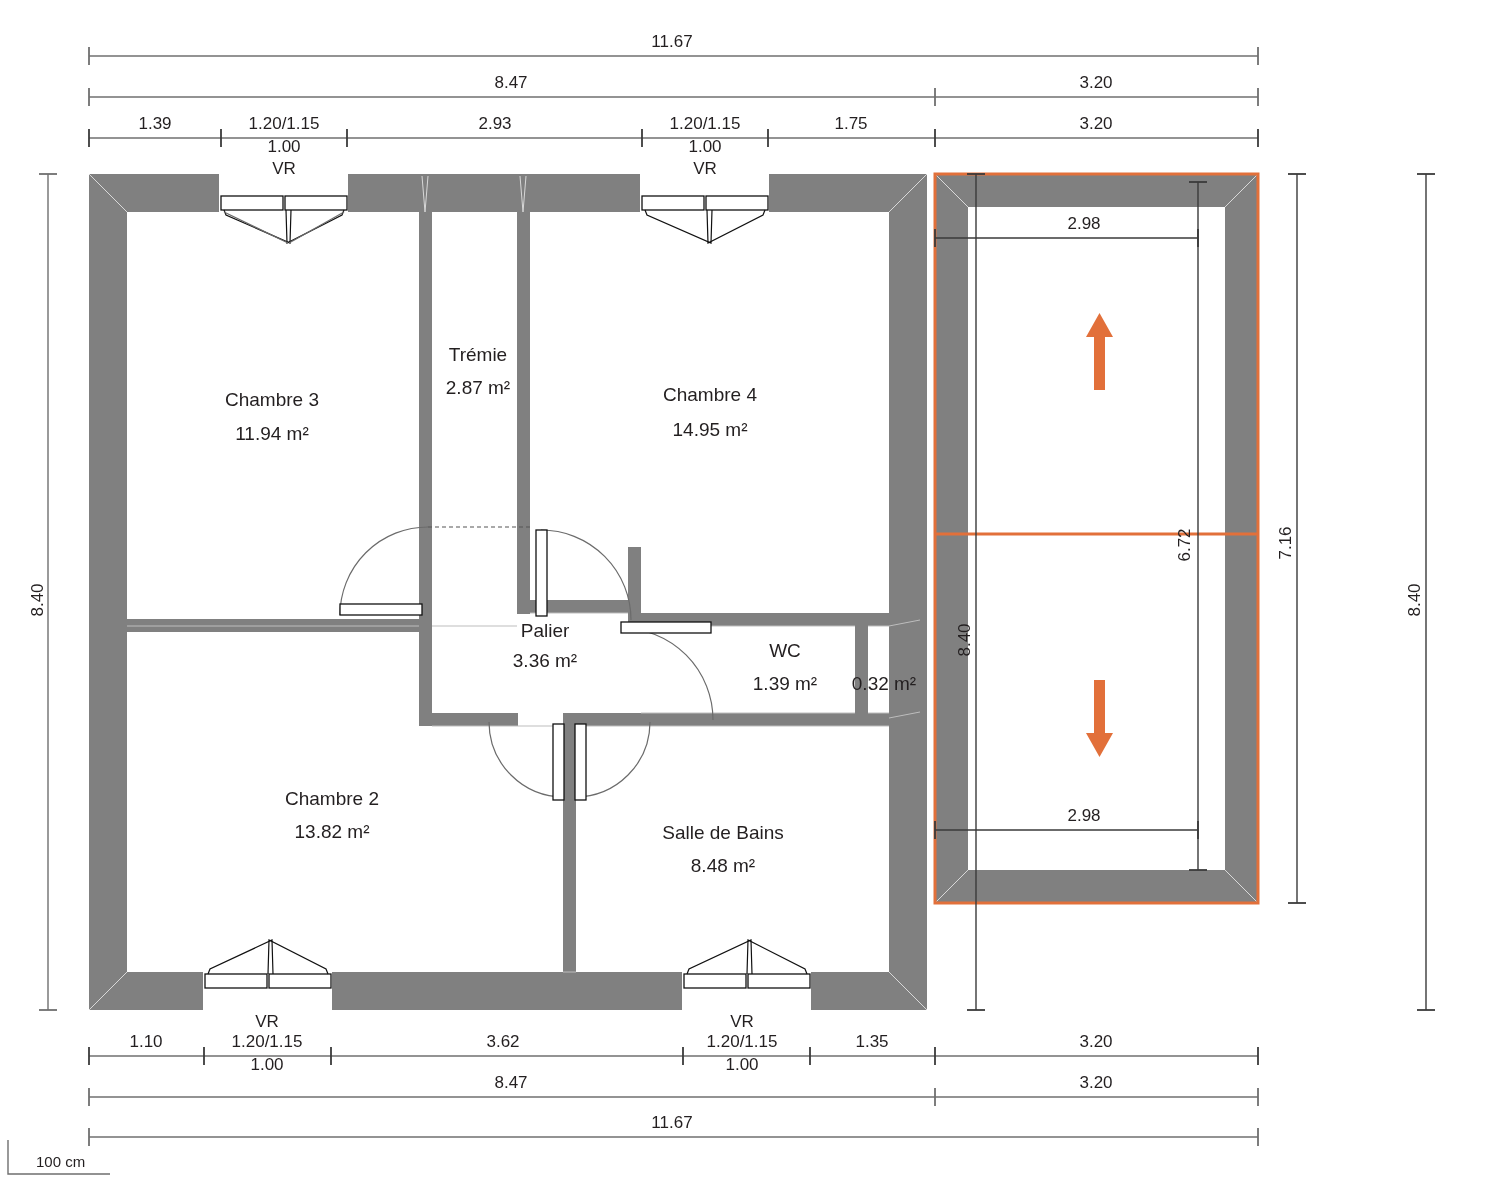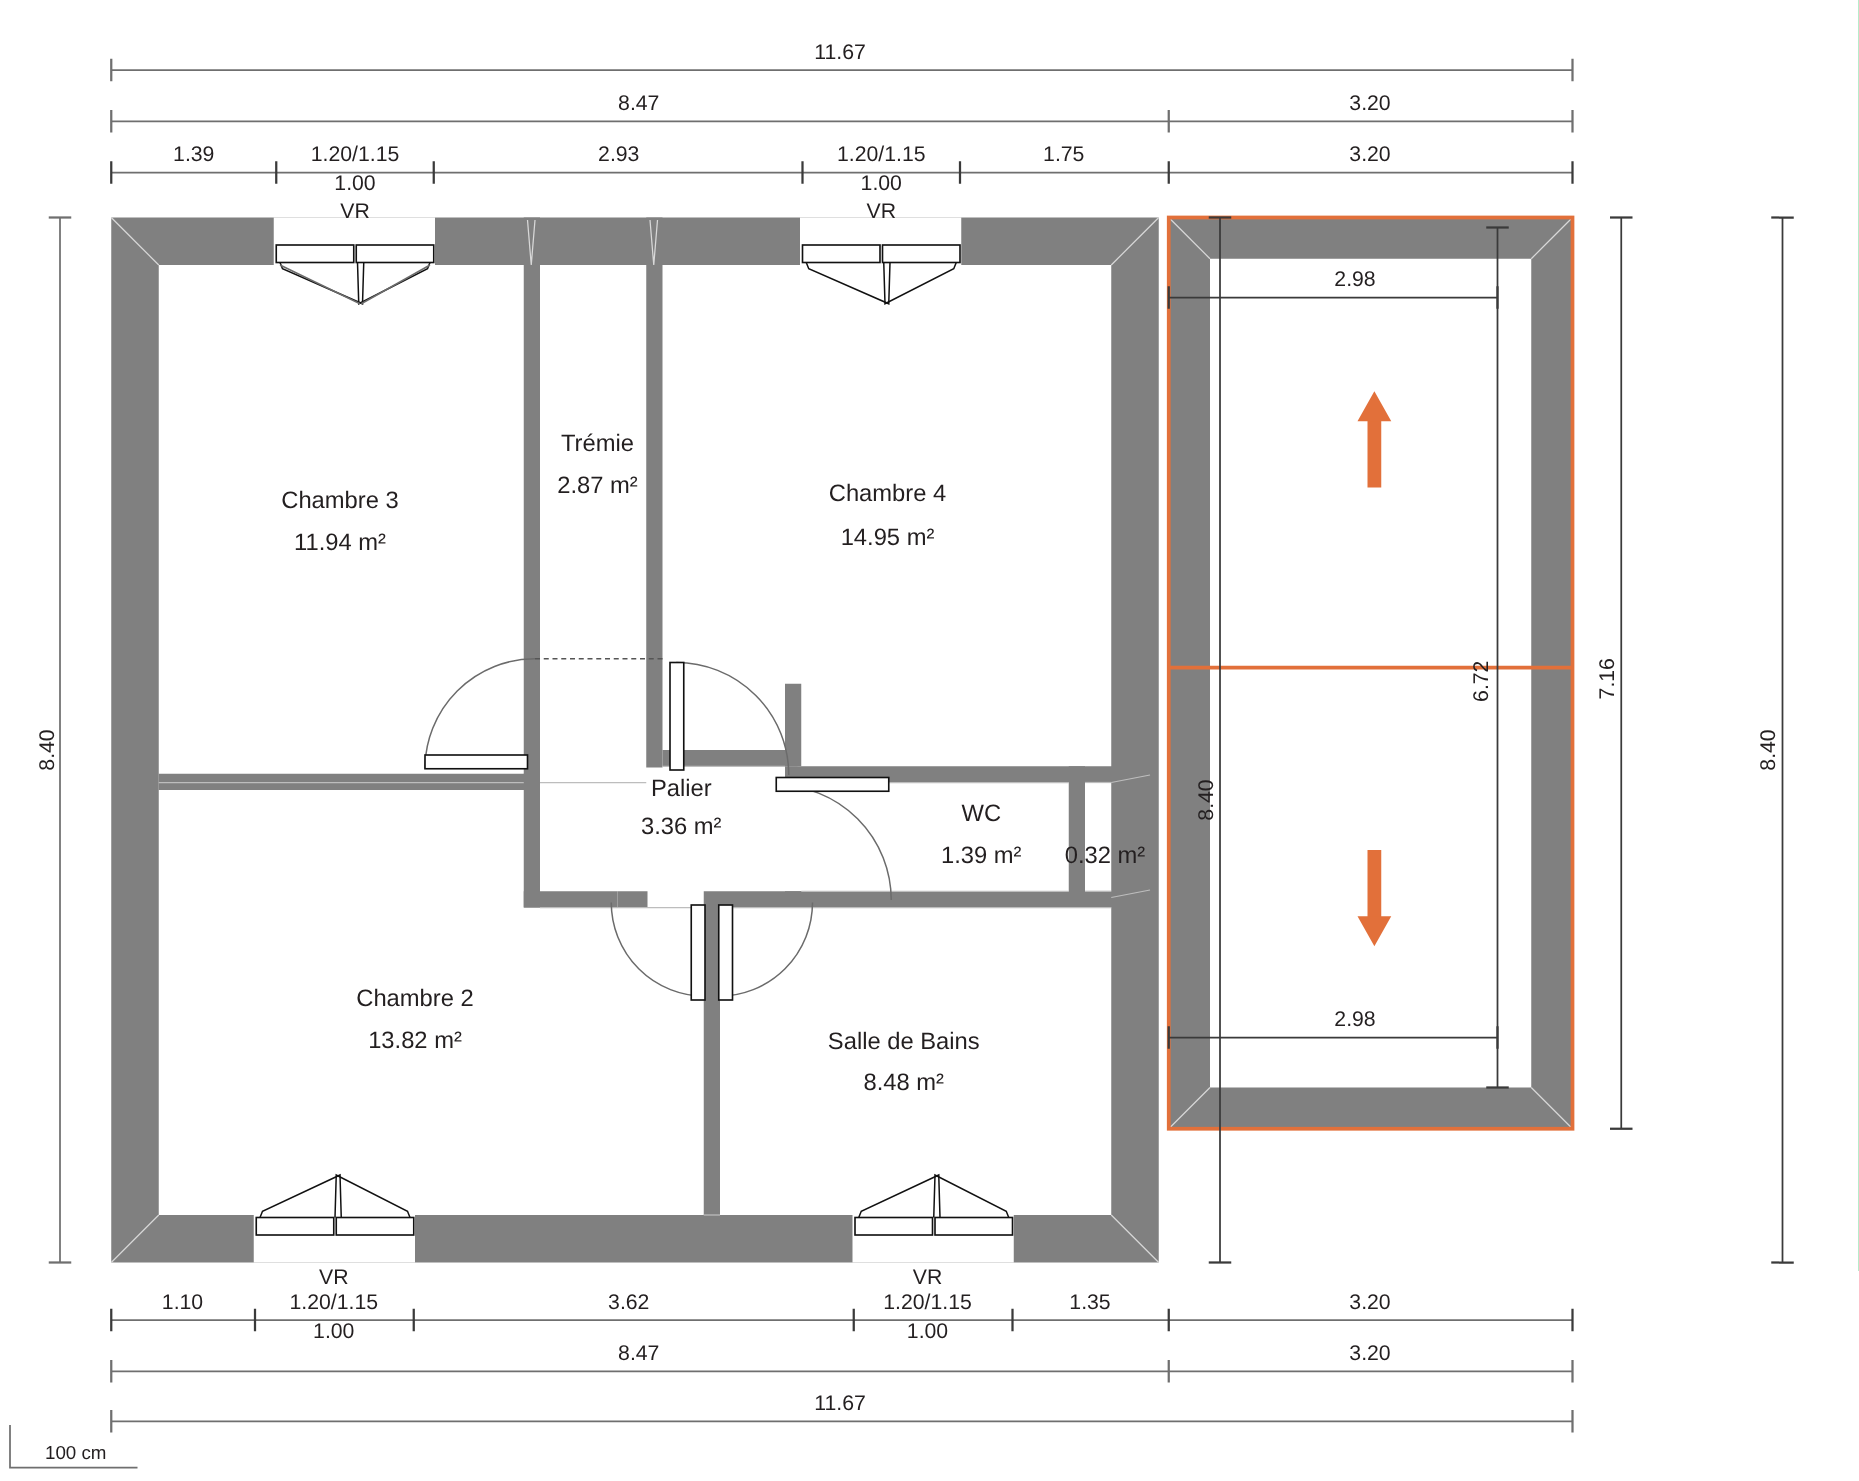--- a/index.html
+++ b/index.html
@@ -1,17 +1,17 @@
 <!DOCTYPE html>
 <html><head>
 <meta charset="utf-8">
 <style>
   html,body{margin:0;padding:0;background:#ffffff;}
   body{width:1487px;height:1185px;font-family:"Liberation Sans",sans-serif;color:#231f20;}
-  #stage{position:relative;width:1487px;height:1185px;overflow:hidden;background:#22c55e;}
+  #stage{position:relative;width:1487px;height:1185px;overflow:hidden;background:#5eead4;}
   svg{display:block;}
   .dimtxt{font-family:"Liberation Sans",sans-serif;font-size:17px;fill:#231f20;}
   .roomname{font-family:"Liberation Sans",sans-serif;font-size:19px;fill:#231f20;}
   .roomarea{font-family:"Liberation Sans",sans-serif;font-size:19px;fill:#231f20;}
   .scaletxt{font-family:"Liberation Sans",sans-serif;font-size:15px;fill:#231f20;}
   .dimline{stroke:#6f6f6f;stroke-width:1.4;fill:none;}
   .dimline-dk{stroke:#3a3a3a;stroke-width:1.4;fill:none;}
   .tick{stroke:#3a3a3a;stroke-width:1.8;}
   .tick-lt{stroke:#6f6f6f;stroke-width:1.8;}
   .wall{fill:#808080;}

